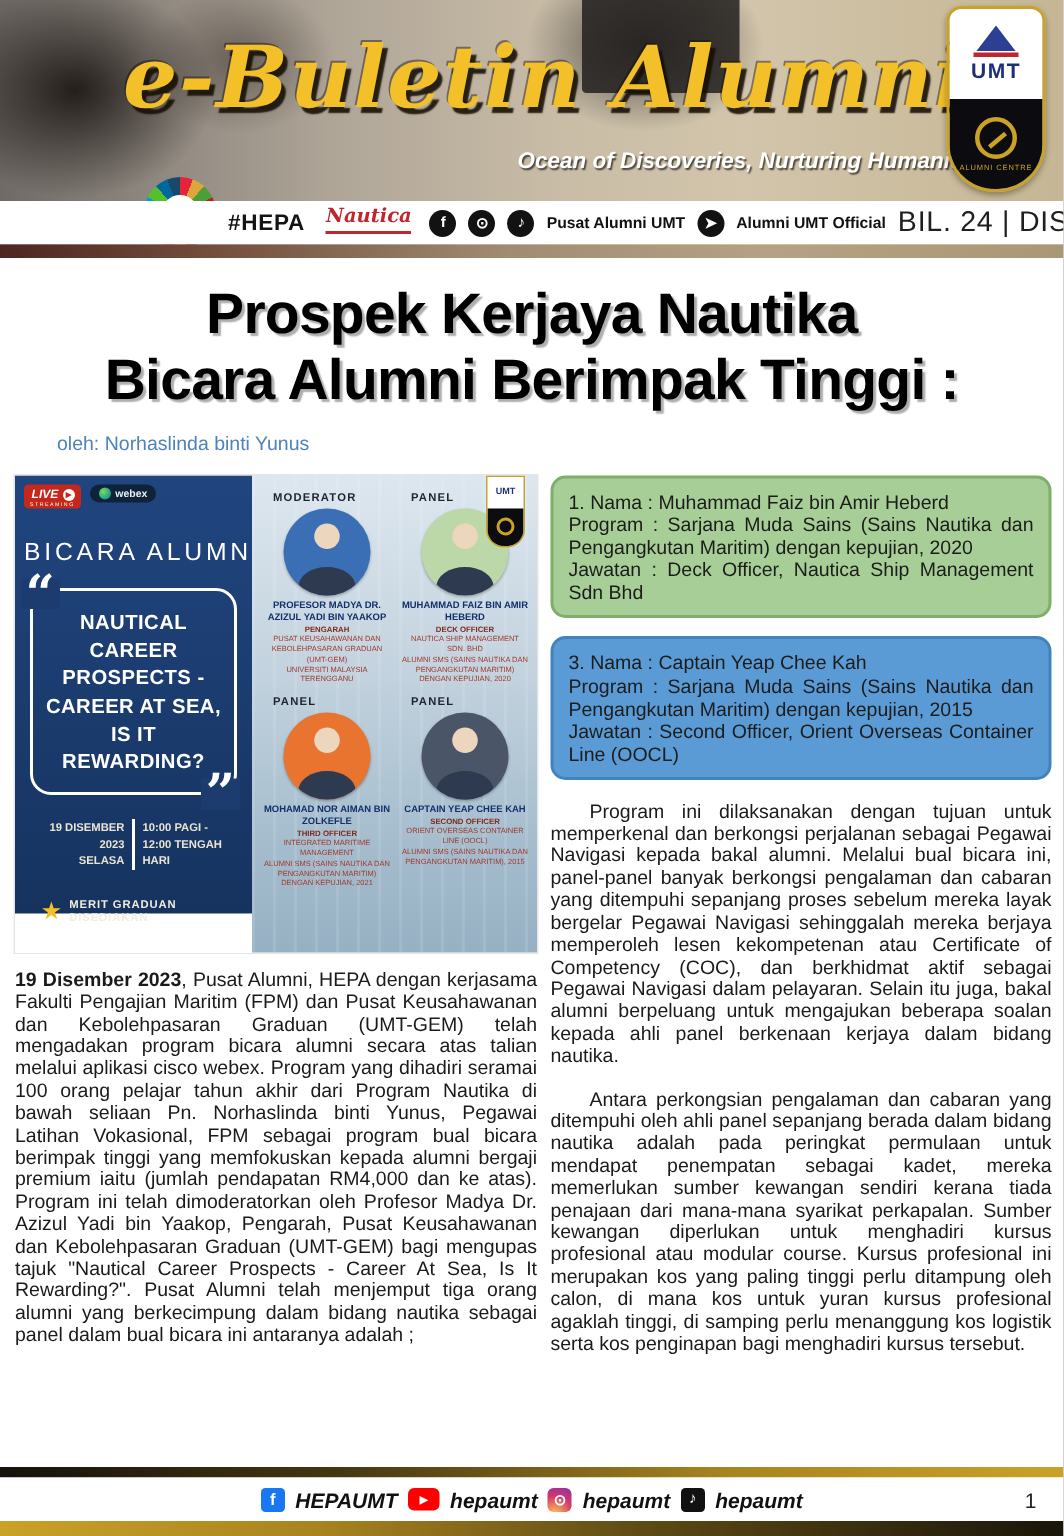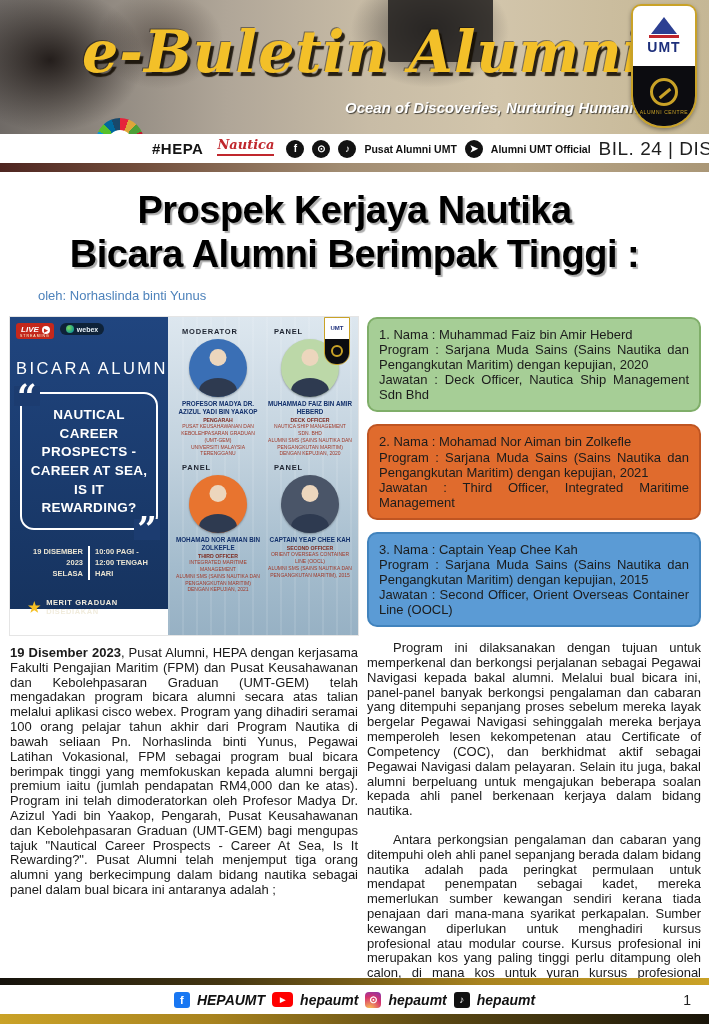--- a/index.html
+++ b/index.html
@@ -293,25 +293,20 @@
     </div>
 
     <div class="col-right">
 
       <div class="ibox" style="background: rgb(166, 206, 150); border-color: rgb(127, 174, 105);">
         <div>1. Nama : Muhammad Faiz bin Amir Heberd</div>
         <div>Program : Sarjana Muda Sains (Sains Nautika dan Pengangkutan Maritim) dengan kepujian, 2020</div>
         <div>Jawatan : Deck Officer, Nautica Ship Management Sdn Bhd</div>
       </div>
 
-      <div class="ibox" style="background: rgb(224, 107, 45); border-color: rgb(191, 85, 34);">
-        <div>2. Nama : Mohamad Nor Aiman bin Zolkefle</div>
-        <div>Program : Sarjana Muda Sains (Sains Nautika dan Pengangkutan Maritim) dengan kepujian, 2021</div>
-        <div>Jawatan : Third Officer, Integrated Maritime Management</div>
-      </div>
 
       <div class="ibox" style="background: rgb(91, 155, 213); border-color: rgb(65, 131, 189);">
         <div>3. Nama : Captain Yeap Chee Kah</div>
         <div>Program : Sarjana Muda Sains (Sains Nautika dan Pengangkutan Maritim) dengan kepujian, 2015</div>
         <div>Jawatan : Second Officer, Orient Overseas Container Line (OOCL)</div>
       </div>
 
       <p class="body indent mt">Program ini dilaksanakan dengan tujuan untuk memperkenal dan berkongsi perjalanan sebagai Pegawai Navigasi kepada bakal alumni.  Melalui bual bicara ini, panel-panel banyak berkongsi pengalaman dan cabaran yang ditempuhi sepanjang proses sebelum mereka layak bergelar Pegawai Navigasi sehinggalah mereka berjaya memperoleh lesen kekompetenan atau Certificate of Competency (COC), dan berkhidmat aktif sebagai Pegawai Navigasi dalam pelayaran. Selain itu juga, bakal alumni berpeluang untuk mengajukan beberapa soalan kepada ahli panel berkenaan kerjaya dalam bidang nautika.</p>
       <p class="body indent mt">Antara perkongsian pengalaman dan cabaran yang ditempuhi oleh ahli panel sepanjang berada dalam bidang nautika adalah pada peringkat permulaan untuk mendapat penempatan sebagai kadet, mereka memerlukan sumber kewangan sendiri kerana tiada penajaan dari mana-mana syarikat perkapalan. Sumber kewangan diperlukan untuk menghadiri kursus profesional atau modular course. Kursus profesional ini merupakan kos yang paling tinggi perlu ditampung oleh calon, di mana kos untuk yuran kursus profesional agaklah tinggi, di samping perlu menanggung kos logistik serta kos penginapan bagi menghadiri kursus tersebut.</p>
     </div>

